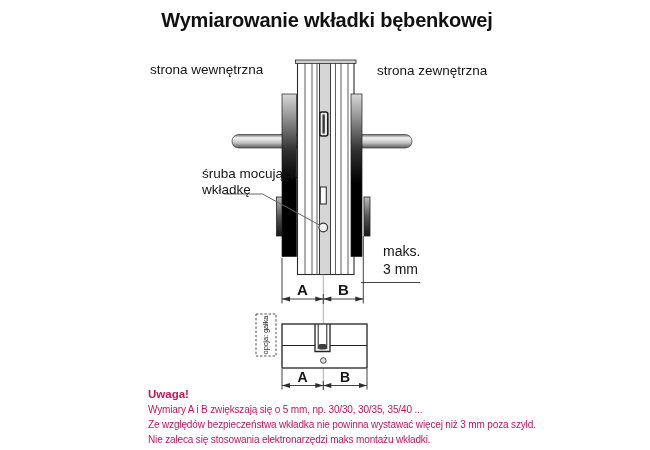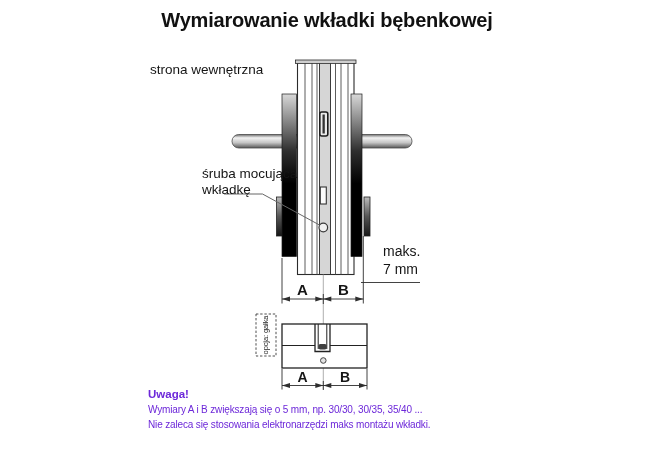--- a/index.html
+++ b/index.html
@@ -15,21 +15,21 @@
   .lbl-screw{left:158px;top:166px;font-size:13.5px;line-height:15.5px;margin-left:44px;}
   .lbl-maks{left:383px;top:243px;font-size:14px;line-height:17.5px;}
   .dim{position:absolute;text-align:center;font-weight:700;}
   .dimA-main{left:282px;top:281px;width:41px;font-size:15px;}
   .dimB-main{left:323px;top:281px;width:41px;font-size:15px;}
   .dimA-prof{left:282px;top:369px;width:41px;font-size:14px;}
   .dimB-prof{left:323px;top:369px;width:44px;font-size:14px;}
   .knob{left:245px;top:325px;width:42px;height:20px;line-height:20px;text-align:center;
         font-size:7.5px;letter-spacing:-0.1px;color:#222;
         transform:rotate(-90deg);transform-origin:center center;}
-  .note{position:absolute;left:148px;top:388px;color:#6d28d9;}
+  .note{position:absolute;left:148px;top:388px;color:#be185d;}
   .note-h{font-size:11.5px;font-weight:700;margin-bottom:3px;}
   .note-line{font-size:10px;line-height:14.8px;letter-spacing:-0.15px;white-space:nowrap;}
 </style>
 </head>
 <body>
 
 <div class="canvas">
 
   <svg width="650" height="450" viewBox="0 0 650 450">
     <defs>
@@ -105,37 +105,39 @@
       <polygon points="282,385.5 290,383.1 290,387.9" stroke="none"></polygon>
       <polygon points="323.3,385.5 315.3,383.1 315.3,387.9" stroke="none"></polygon>
       <polygon points="323.3,385.5 331.3,383.1 331.3,387.9" stroke="none"></polygon>
       <polygon points="367,385.5 359,383.1 359,387.9" stroke="none"></polygon>
     </g>
   </svg>
 
   <div class="txt title">Wymiarowanie wkładki bębenkowej</div>
 
   <div class="txt b lbl-inner">strona wewnętrzna</div>
+  <div class="txt b lbl-outer">strona zewnętrzna</div>
 
   <div class="txt b lbl-screw">
     <span>śruba mocująca</span><br>
     <span>wkładkę</span>
   </div>
 
   <div class="txt b lbl-maks">
     <span>maks.</span><br>
-    <span>7 mm</span>
+    <span>3 mm</span>
   </div>
 
   <div class="dim dimA-main">A</div>
   <div class="dim dimB-main">B</div>
   <div class="dim dimA-prof">A</div>
   <div class="dim dimB-prof">B</div>
 
   <div class="txt knob">opcja: gałka</div>
 
   <div class="note">
     <div class="note-h">Uwaga!</div>
     <div class="note-line">Wymiary A i B zwiększają się o 5 mm, np. 30/30, 30/35, 35/40 ...</div>
+    <div class="note-line">Ze względów bezpieczeństwa wkładka nie powinna wystawać więcej niż 3 mm poza szyld.</div>
     <div class="note-line">Nie zaleca się stosowania elektronarzędzi maks montażu wkładki.</div>
   </div>
 
 </div>
 
 </body></html>

